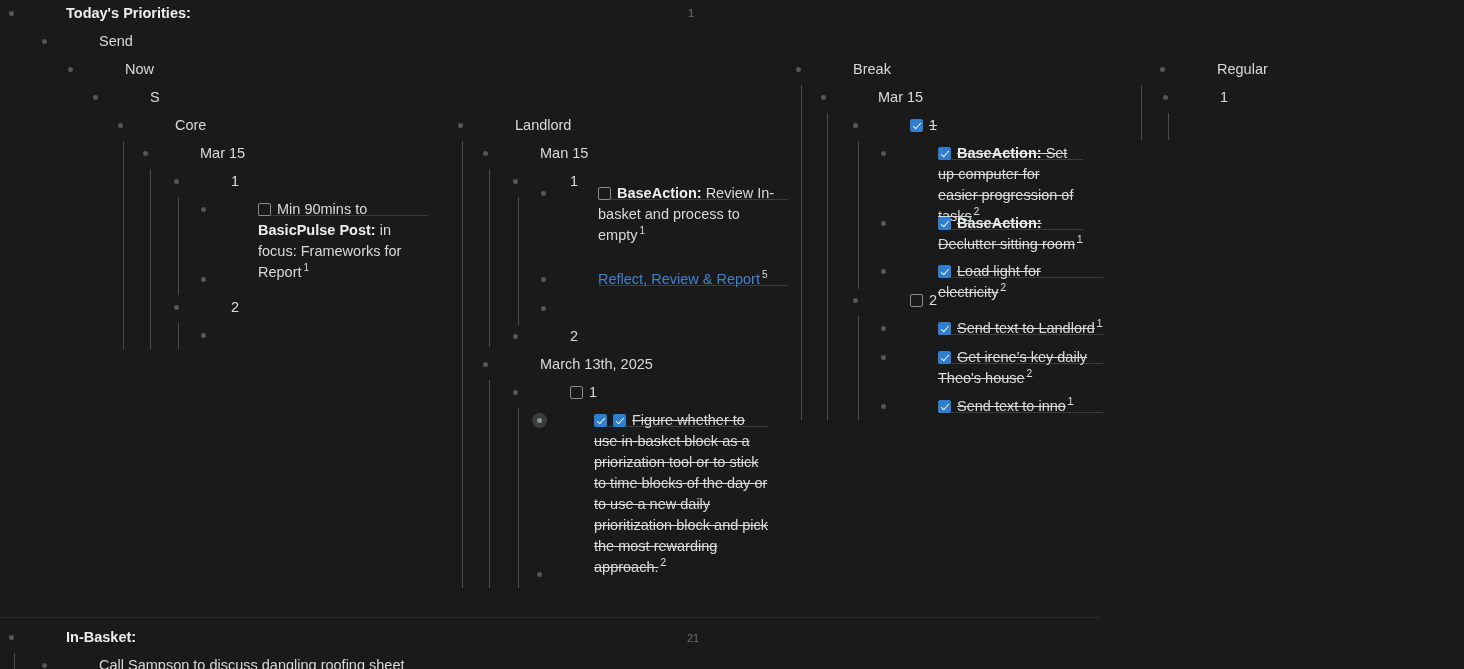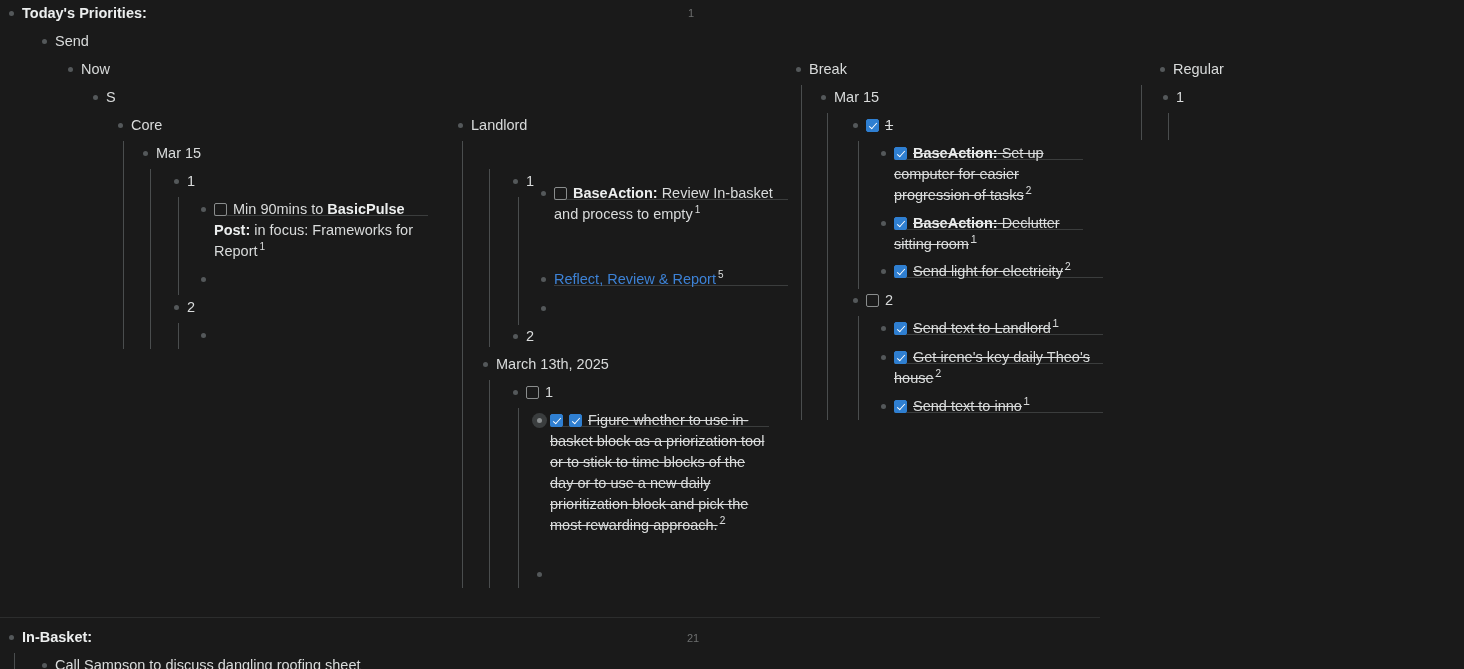--- a/index.html
+++ b/index.html
@@ -66,21 +66,21 @@
     left: -2px; top: 3px;
     width: 15px; height: 15px;
     border-radius: 50%;
     background: #3a3d3e;
   }
   .bullet.collapsed::after {
     background: #8b8f90;
     left: 3px; top: 8px;
   }
 
-  .txt { flex: 1 1 auto; }
+  .txt { flex: 1 1 auto; margin-left: 44px; }
 
   .bold { font-weight: bold; color: #eceeee; }
 
   
   .ul {
     background-image: linear-gradient(to right, #3b3d3d 0, #3b3d3d 100%);
     background-repeat: repeat-x;
     background-position: 0 1.12em;
     background-size: 100% 1px;
   }
@@ -225,20 +225,26 @@
   </div>
 
   <div class="node" style="left:455px; top:115px; width:330px;">
     <div class="row">
       <div class="bullet"></div>
       <div class="txt">Landlord</div>
     </div>
   </div>
   <div class="guide" style="left:462px; top:141px; height:447px;"></div>
 
+  <div class="node" style="left:480px; top:143px; width:310px;">
+    <div class="row">
+      <div class="bullet"></div>
+      <div class="txt">Man 15</div>
+    </div>
+  </div>
   <div class="guide" style="left:489px; top:169px; height:178px;"></div>
 
   <div class="node" style="left:510px; top:171px; width:280px;">
     <div class="row">
       <div class="bullet"></div>
       <div class="txt">1</div>
     </div>
   </div>
   <div class="guide" style="left:518px; top:197px; height:128px;"></div>
 
@@ -349,21 +355,21 @@
       <div class="txt ul strike">
         <span class="cb on"></span><span class="bold">BaseAction:</span><span> Declutter sitting room</span><sup>1</sup>
       </div>
     </div>
   </div>
 
   <div class="node" style="left:878px; top:261px; width:225px;">
     <div class="row">
       <div class="bullet"></div>
       <div class="txt ul strike">
-        <span class="cb on"></span><span>Send light for electricity</span><sup>2</sup>
+        <span class="cb on"></span><span>Load light for electricity</span><sup>2</sup>
       </div>
     </div>
   </div>
 
   <div class="node" style="left:850px; top:290px; width:280px;">
     <div class="row">
       <div class="bullet"></div>
       <div class="txt">
         <span class="cb"></span><span>2</span>
       </div>

